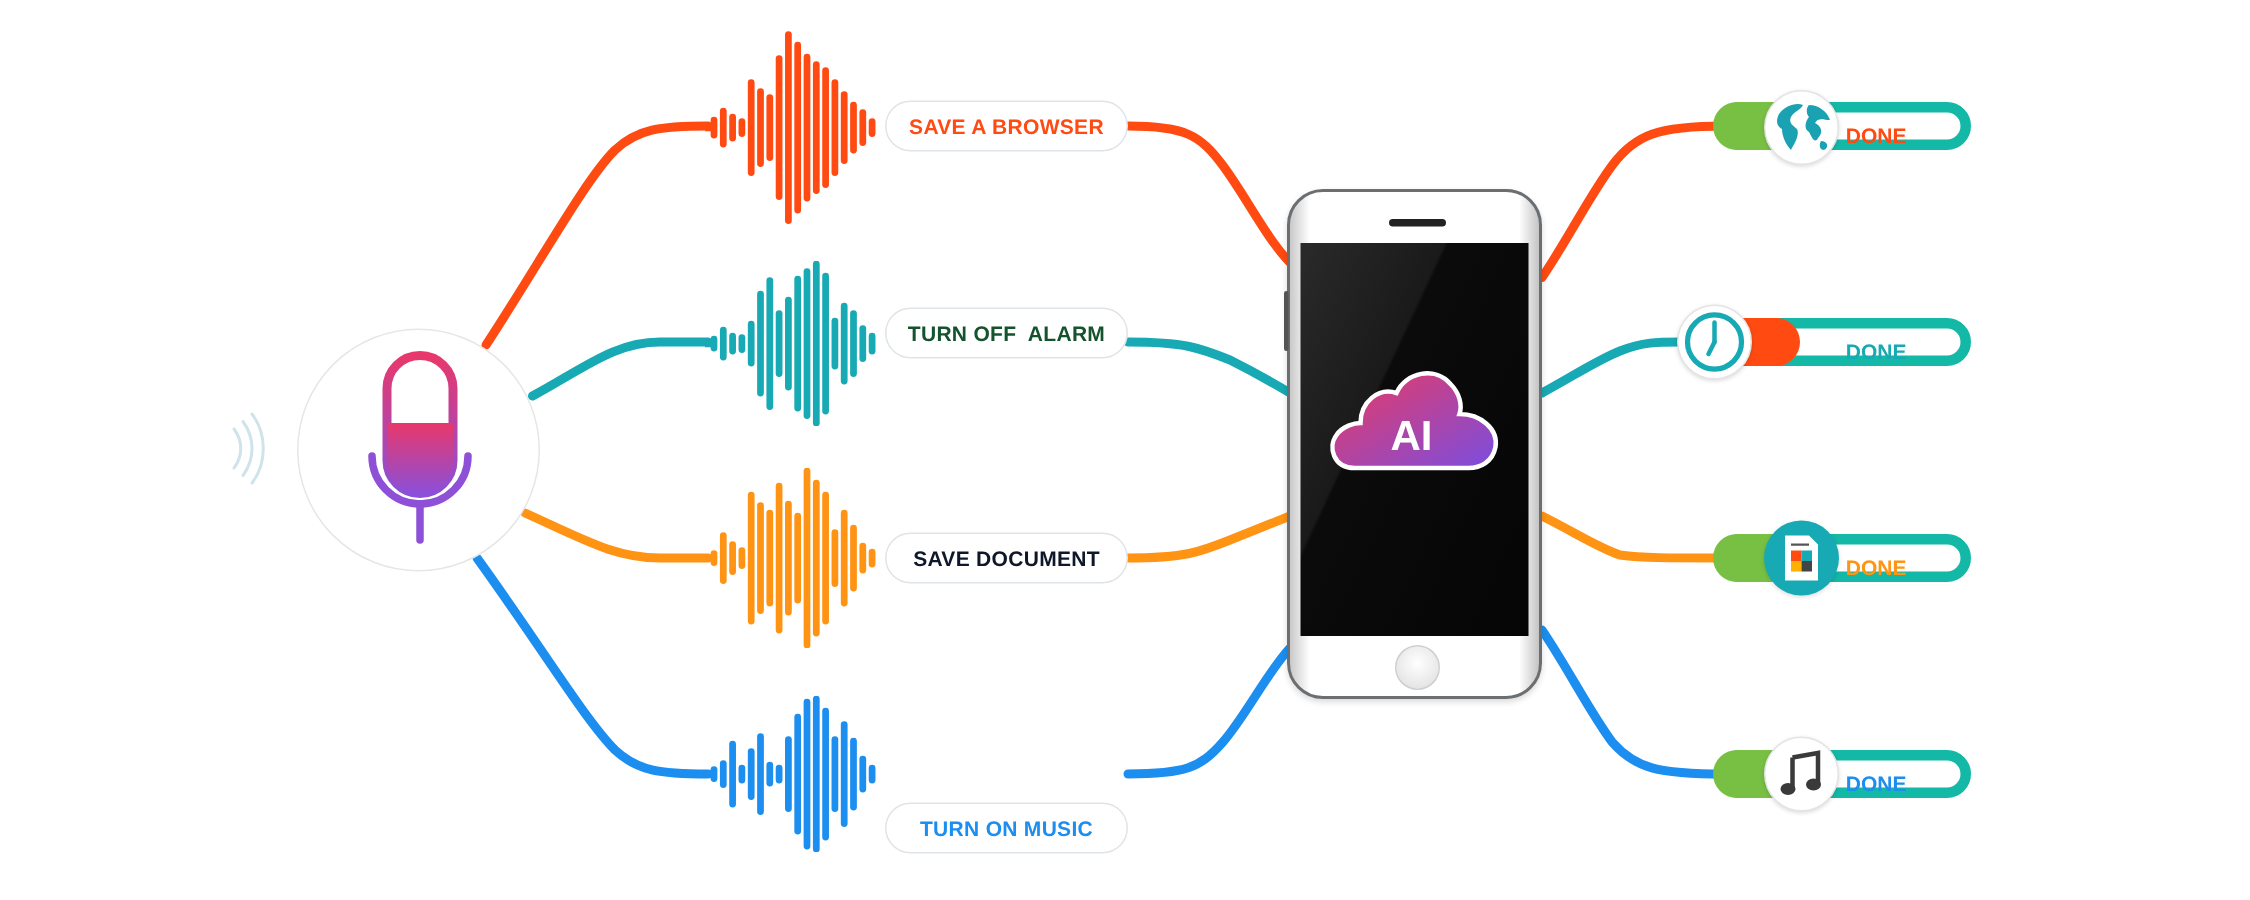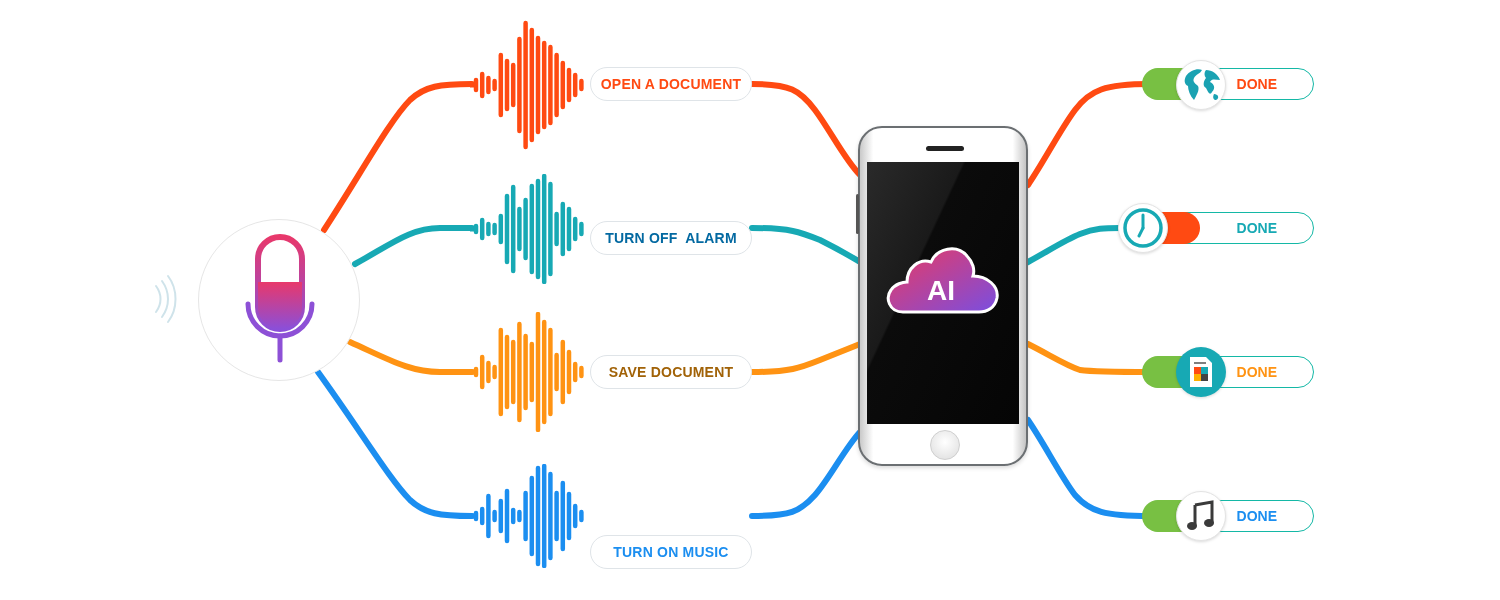--- a/index.html
+++ b/index.html
@@ -10,21 +10,21 @@
   .sound-arcs{position:absolute;left:148px;top:264px;width:40px;height:70px;}
   .pill{position:absolute;height:34px;border-radius:17px;background:#fff;border:1px solid #dfe4e8;box-sizing:border-box;display:flex;align-items:center;justify-content:center;font-weight:bold;font-size:14px;letter-spacing:0.2px;}
   .wave{position:absolute;}
   .phone{position:absolute;left:858px;top:126px;width:170px;height:340px;border-radius:24px;background:linear-gradient(90deg,#c9c9c9,#ffffff 8%,#ffffff 92%,#c4c4c4);border:2px solid #6b6f72;box-sizing:border-box;box-shadow:0 2px 4px rgba(0,0,0,0.15);}
   .phone .speaker{position:absolute;left:66px;top:18px;width:38px;height:5px;border-radius:3px;background:#222;}
   .phone .screen{position:absolute;left:7px;top:34px;width:152px;height:262px;background:linear-gradient(115deg,#2a2a2a 0%,#1a1a1a 35%,#0b0b0b 36%,#050505 100%);}
   .phone .home{position:absolute;left:70px;top:302px;width:28px;height:28px;border-radius:50%;background:radial-gradient(circle at 50% 40%,#ffffff,#dcdcdc);border:1px solid #cfcfcf;}
   .phone .side-btn{position:absolute;left:-4px;top:66px;width:3px;height:40px;background:#555;border-radius:2px;}
   .cloud{position:absolute;left:883px;top:240px;width:120px;height:80px;}
   .toggle{position:absolute;height:32px;border-radius:16px;}
-  .status-pill{position:absolute;height:32px;width:170px;border-radius:16px;border:1px solid #14b8a6;background:#fff;box-sizing:border-box;}
+  .status-pill{position:absolute;height:32px;width:170px;border-radius:16px;border:7px solid #14b8a6;background:#fff;box-sizing:border-box;}
   .status-pill span{position:absolute;right:36px;top:7px;font-weight:bold;font-size:14px;}
   .icon-knob{position:absolute;width:50px;height:50px;border-radius:50%;box-sizing:border-box;display:flex;align-items:center;justify-content:center;box-shadow:0 1px 3px rgba(0,0,0,0.15);}
 </style>
 </head>
 <body>
 
 <svg class="wires" viewBox="0 0 1500 600">
   <g fill="none" stroke-width="6" stroke-linecap="round">
 
     <path d="M324 230 C 360 175, 390 120, 410 100 C 425 86, 440 84, 472 84" stroke="#ff4a12"></path>
@@ -147,23 +147,23 @@
     <line x1="68" x2="68" y1="4" y2="100" stroke="#1b8ef0" stroke-width="4.5" stroke-linecap="round"></line>
     <line x1="74.2" x2="74.2" y1="2" y2="102" stroke="#1b8ef0" stroke-width="4.5" stroke-linecap="round"></line>
     <line x1="80.4" x2="80.4" y1="10" y2="94" stroke="#1b8ef0" stroke-width="4.5" stroke-linecap="round"></line>
     <line x1="86.60000000000001" x2="86.60000000000001" y1="29" y2="75" stroke="#1b8ef0" stroke-width="4.5" stroke-linecap="round"></line>
     <line x1="92.8" x2="92.8" y1="19" y2="85" stroke="#1b8ef0" stroke-width="4.5" stroke-linecap="round"></line>
     <line x1="99" x2="99" y1="30" y2="74" stroke="#1b8ef0" stroke-width="4.5" stroke-linecap="round"></line>
     <line x1="105.2" x2="105.2" y1="42" y2="62" stroke="#1b8ef0" stroke-width="4.5" stroke-linecap="round"></line>
     <line x1="111.4" x2="111.4" y1="48" y2="56" stroke="#1b8ef0" stroke-width="4.5" stroke-linecap="round"></line>
   </svg>
 
-<div class="pill" style="left:590px;top:67px;width:162px;color:#ff4a12;">OPEN A DOCUMENT</div>
-<div class="pill" style="left:590px;top:221px;width:162px;color:#0369a1;white-space:pre;">TURN OFF  ALARM</div>
-<div class="pill" style="left:590px;top:355px;width:162px;color:#a16207;">SAVE DOCUMENT</div>
+<div class="pill" style="left:590px;top:67px;width:162px;color:#ff4a12;">SAVE A BROWSER</div>
+<div class="pill" style="left:590px;top:205px;width:162px;color:#14532d;white-space:pre;">TURN OFF  ALARM</div>
+<div class="pill" style="left:590px;top:355px;width:162px;color:#0f172a;">SAVE DOCUMENT</div>
 <div class="pill" style="left:590px;top:499px;width:162px;color:#1b8ef0;margin-top:36px;">TURN ON MUSIC</div>
 
 <div class="phone">
   <div class="side-btn"></div>
   <div class="speaker"></div>
   <div class="screen"></div>
   <div class="home"></div>
 </div>
 <svg class="cloud" viewBox="0 0 120 80">
   <defs>

